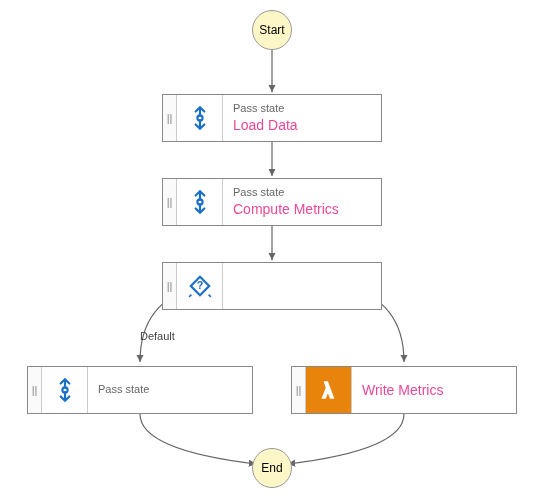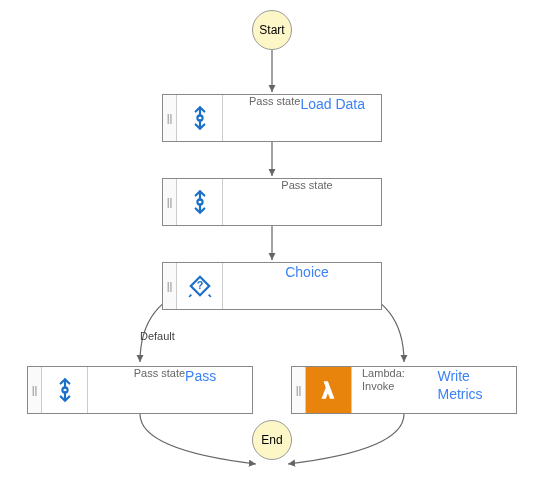--- a/index.html
+++ b/index.html
@@ -48,26 +48,26 @@
     width: 46px;
     display: flex;
     align-items: center;
     justify-content: center;
     border-right: 1px solid #ccc;
   }
   .icon-box.lambda { background: #e8830c; }
   .text-box {
     flex: 1;
     display: flex;
-    flex-direction: row;
+    flex-direction: column;
     justify-content: center;
     padding-left: 10px;
   }
   .type-label { font-size: 11px; color: #666; line-height: 1.2; }
-  .name-label { font-size: 14px; color: #3b82f6; line-height: 1.3; }
+  .name-label { font-size: 14px; color: #ec4899; line-height: 1.3; }
   .edge-label {
     position: absolute;
     font-size: 11px;
     color: #444;
     background: transparent;
   }
 </style>
 </head>
 <body>
 
@@ -116,63 +116,61 @@
   <div class="state-node" style="top:178px; left:162px;">
     <div class="drag-handle">||</div>
     <div class="icon-box">
       <svg width="26" height="26" viewBox="0 0 24 24">
           <path d="M12 2 v8 M12 14 v8 M8 6 l4 -4 4 4 M8 18 l4 4 4 -4" stroke="#1a6fc9" stroke-width="2" fill="none" stroke-linecap="round"></path>
           <circle cx="12" cy="12" r="2.4" fill="none" stroke="#1a6fc9" stroke-width="2"></circle>
         </svg>
     </div>
     <div class="text-box">
       <div class="type-label">Pass state</div>
+      <div class="name-label">Compute Metrics</div>
     </div>
   </div>
 
   <div class="state-node" style="top:262px; left:162px;">
     <div class="drag-handle">||</div>
     <div class="icon-box">
       <svg width="26" height="26" viewBox="0 0 24 24">
         <rect x="6" y="6" width="12" height="12" transform="rotate(45 12 12)" fill="none" stroke="#1a6fc9" stroke-width="2"></rect>
         <text x="12" y="15" font-size="10" text-anchor="middle" fill="#1a6fc9" font-weight="bold">?</text>
         <path d="M4 20 l-2 2 M20 20 l2 2" stroke="#1a6fc9" stroke-width="1.5"></path>
       </svg>
     </div>
     <div class="text-box">
-      <div class="name-label">Choice</div>
     </div>
   </div>
 
   <div class="edge-label" style="top:330px; left:140px;">Default</div>
 
   <div class="state-node wide" style="top:366px; left:27px;">
     <div class="drag-handle">||</div>
     <div class="icon-box">
       <svg width="26" height="26" viewBox="0 0 24 24">
           <path d="M12 2 v8 M12 14 v8 M8 6 l4 -4 4 4 M8 18 l4 4 4 -4" stroke="#1a6fc9" stroke-width="2" fill="none" stroke-linecap="round"></path>
           <circle cx="12" cy="12" r="2.4" fill="none" stroke="#1a6fc9" stroke-width="2"></circle>
         </svg>
     </div>
     <div class="text-box">
       <div class="type-label">Pass state</div>
-      <div class="name-label">Pass</div>
     </div>
   </div>
 
   <div class="state-node wide" style="top:366px; left:291px;">
     <div class="drag-handle">||</div>
     <div class="icon-box lambda">
       <svg width="26" height="26" viewBox="0 0 24 24">
           <path d="M7 4 h4 l6 16 h-4 l-2 -5 l-2 5 h-4 l4 -10 z" fill="#fff"></path>
         </svg>
     </div>
     <div class="text-box">
-      <div class="type-label">Lambda: Invoke</div>
       <div class="name-label">Write Metrics</div>
     </div>
   </div>
 
-  <div class="terminal" style="top:420px">
+  <div class="terminal" style="top:448px">
     <span>End</span>
   </div>
 
 </div>
 
 </body></html>

